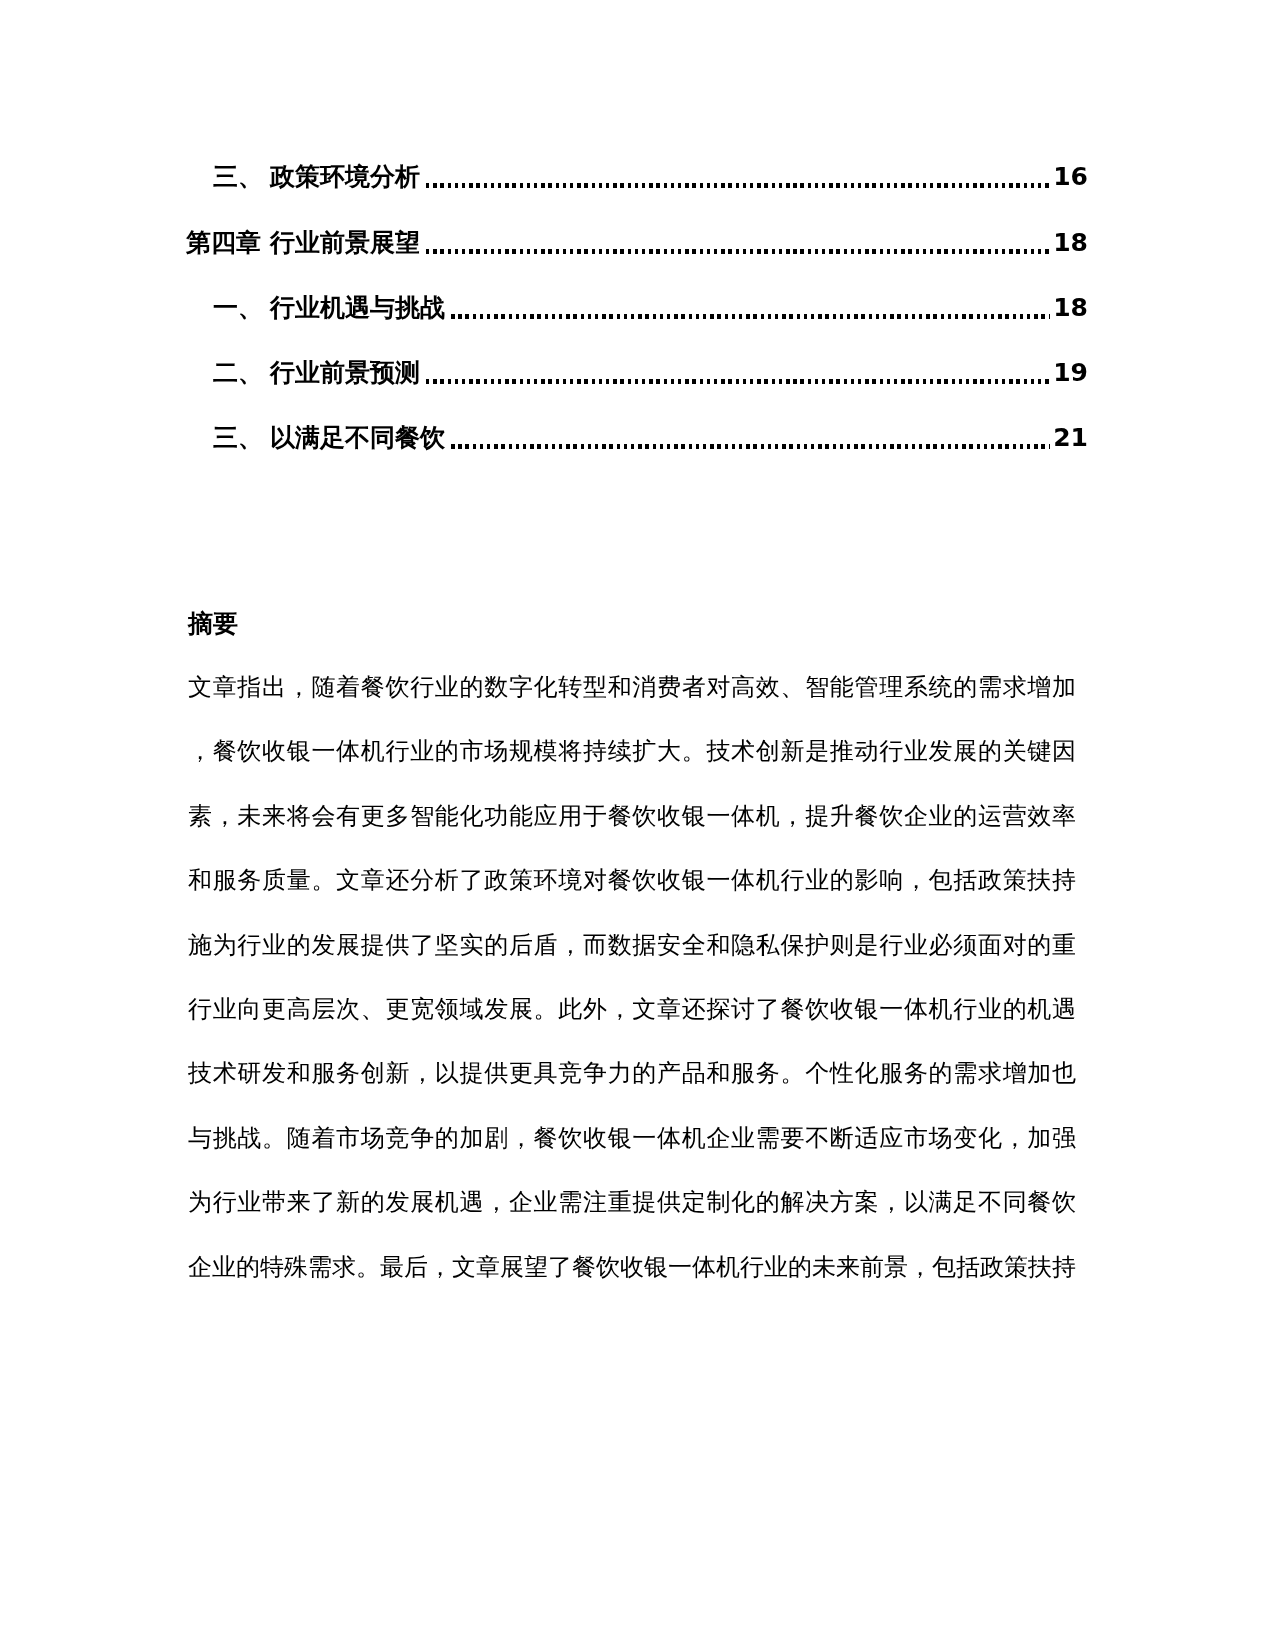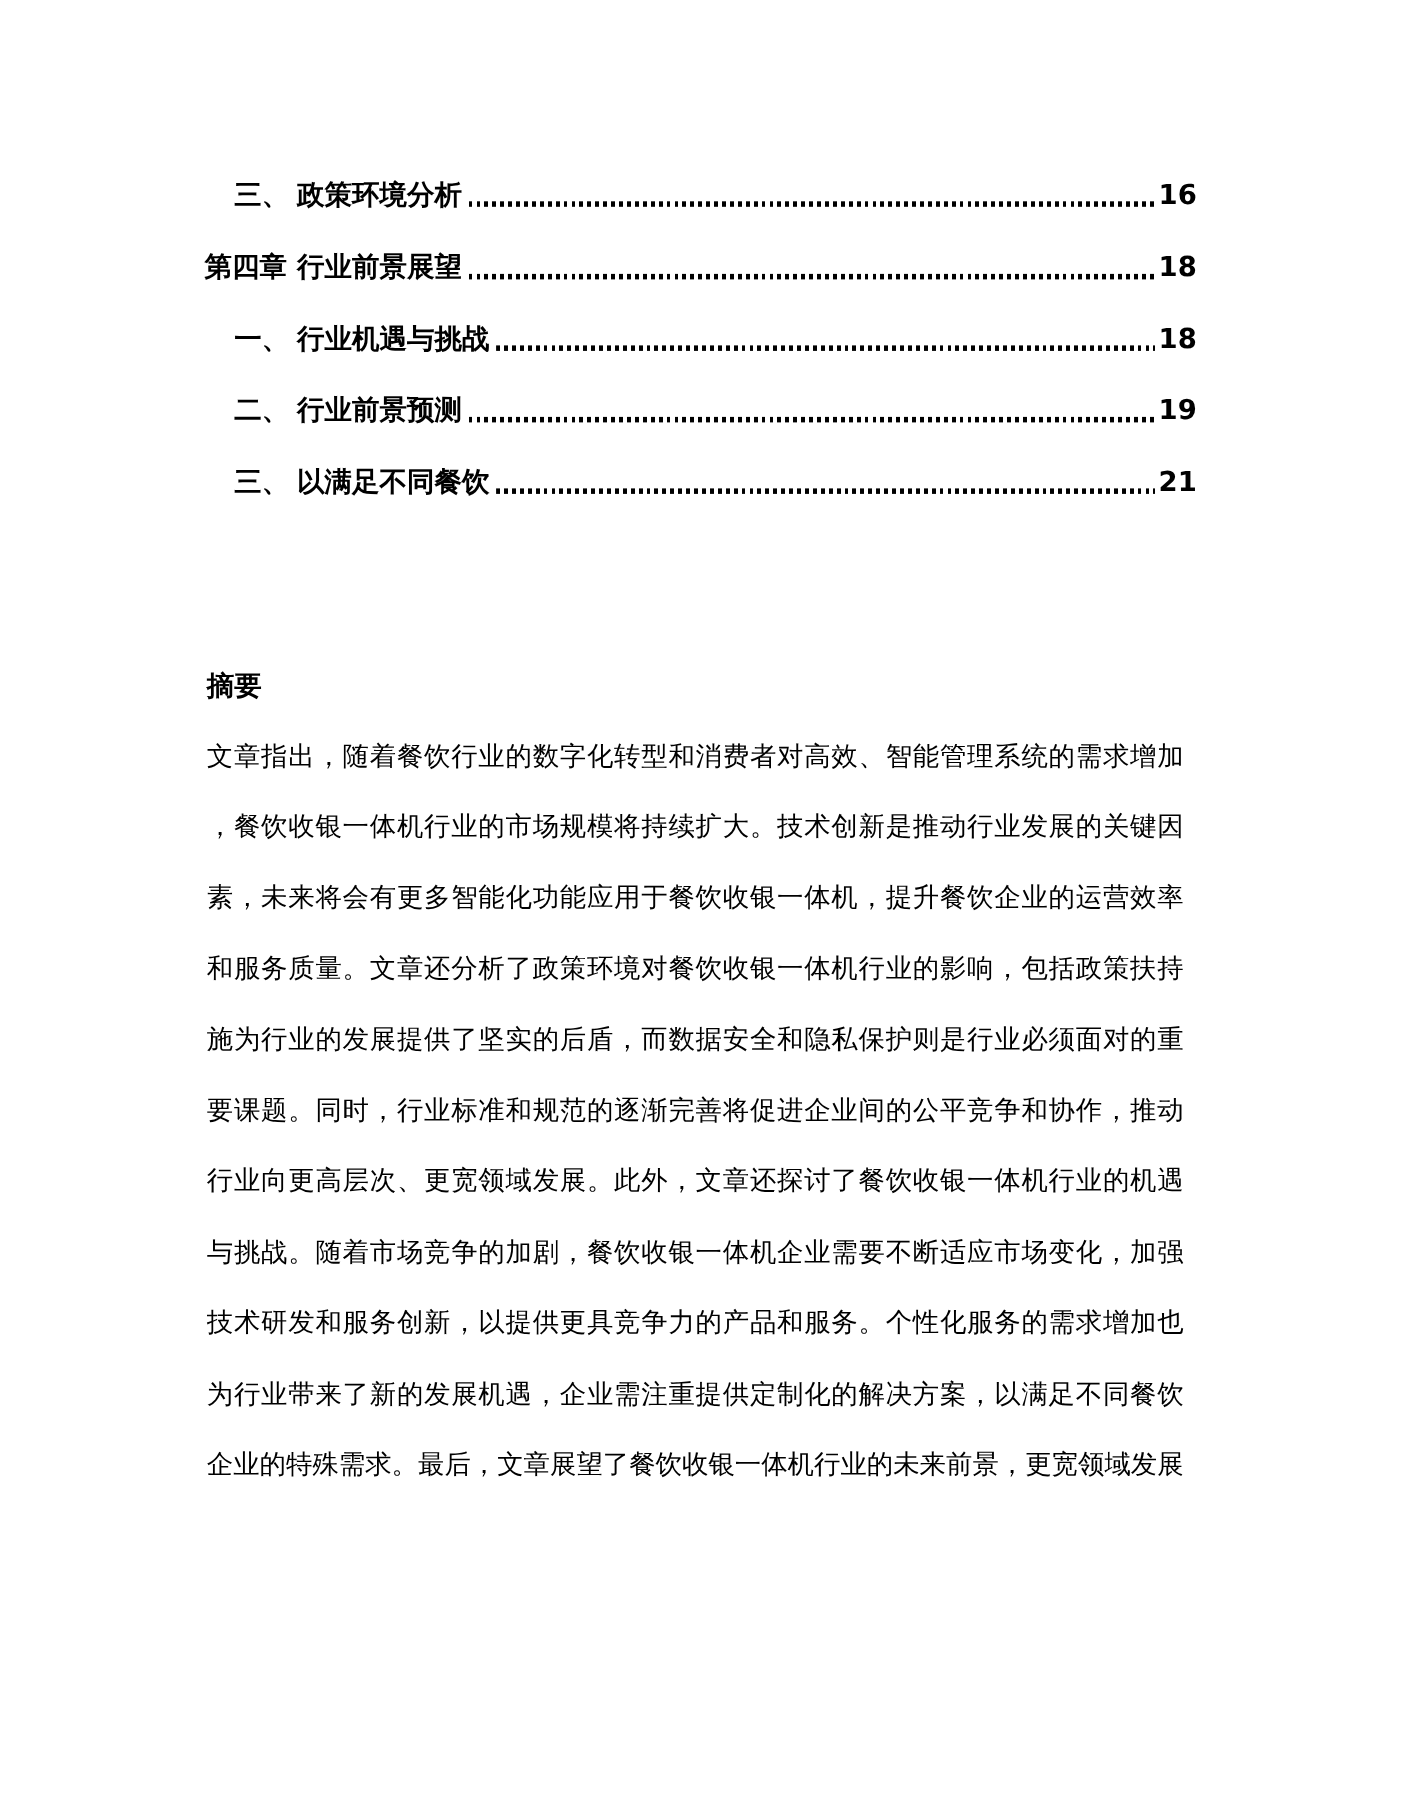--- a/index.html
+++ b/index.html
@@ -120,21 +120,20 @@
   </div>
 
   <div class="abstract-heading">摘要</div>
 
   <div class="abstract">
     <div class="para-line">文章指出，随着餐饮行业的数字化转型和消费者对高效、智能管理系统的需求增加</div>
     <div class="para-line">，餐饮收银一体机行业的市场规模将持续扩大。技术创新是推动行业发展的关键因</div>
     <div class="para-line">素，未来将会有更多智能化功能应用于餐饮收银一体机，提升餐饮企业的运营效率</div>
     <div class="para-line">和服务质量。文章还分析了政策环境对餐饮收银一体机行业的影响，包括政策扶持</div>
     <div class="para-line">施为行业的发展提供了坚实的后盾，而数据安全和隐私保护则是行业必须面对的重</div>
-    <div class="para-line">要课题。同时，行业标准和规范的逐渐完善将促进企业间的公平竞争和协作，推动</div>
     <div class="para-line">行业向更高层次、更宽领域发展。此外，文章还探讨了餐饮收银一体机行业的机遇</div>
+    <div class="para-line">技术研发和服务创新，以提供更具竞争力的产品和服务。个性化服务的需求增加也</div>
     <div class="para-line">与挑战。随着市场竞争的加剧，餐饮收银一体机企业需要不断适应市场变化，加强</div>
-    <div class="para-line">技术研发和服务创新，以提供更具竞争力的产品和服务。个性化服务的需求增加也</div>
     <div class="para-line">为行业带来了新的发展机遇，企业需注重提供定制化的解决方案，以满足不同餐饮</div>
-    <div class="para-line">企业的特殊需求。最后，文章展望了餐饮收银一体机行业的未来前景，更宽领域发展</div>
+    <div class="para-line">企业的特殊需求。最后，文章展望了餐饮收银一体机行业的未来前景，包括政策扶持</div>
   </div>
 
 </div>
 
 </body></html>

